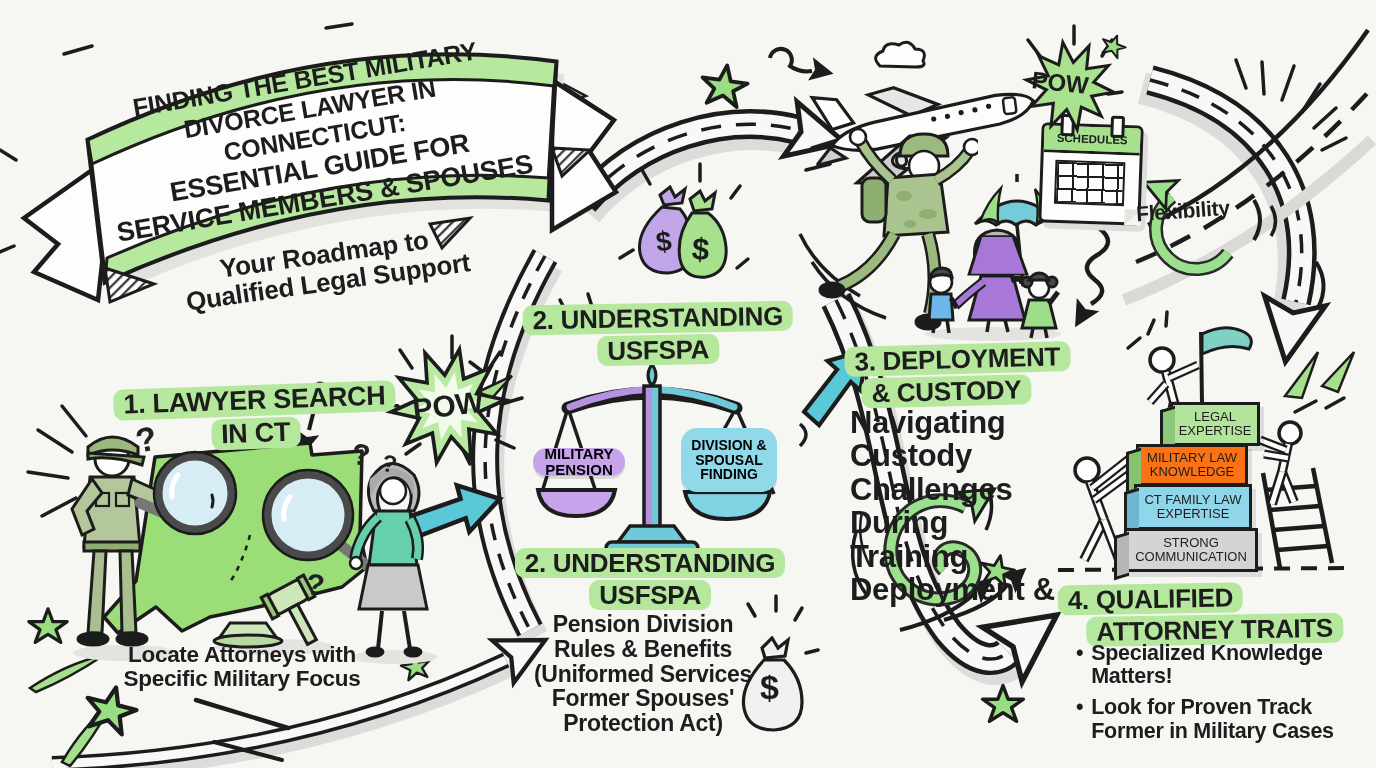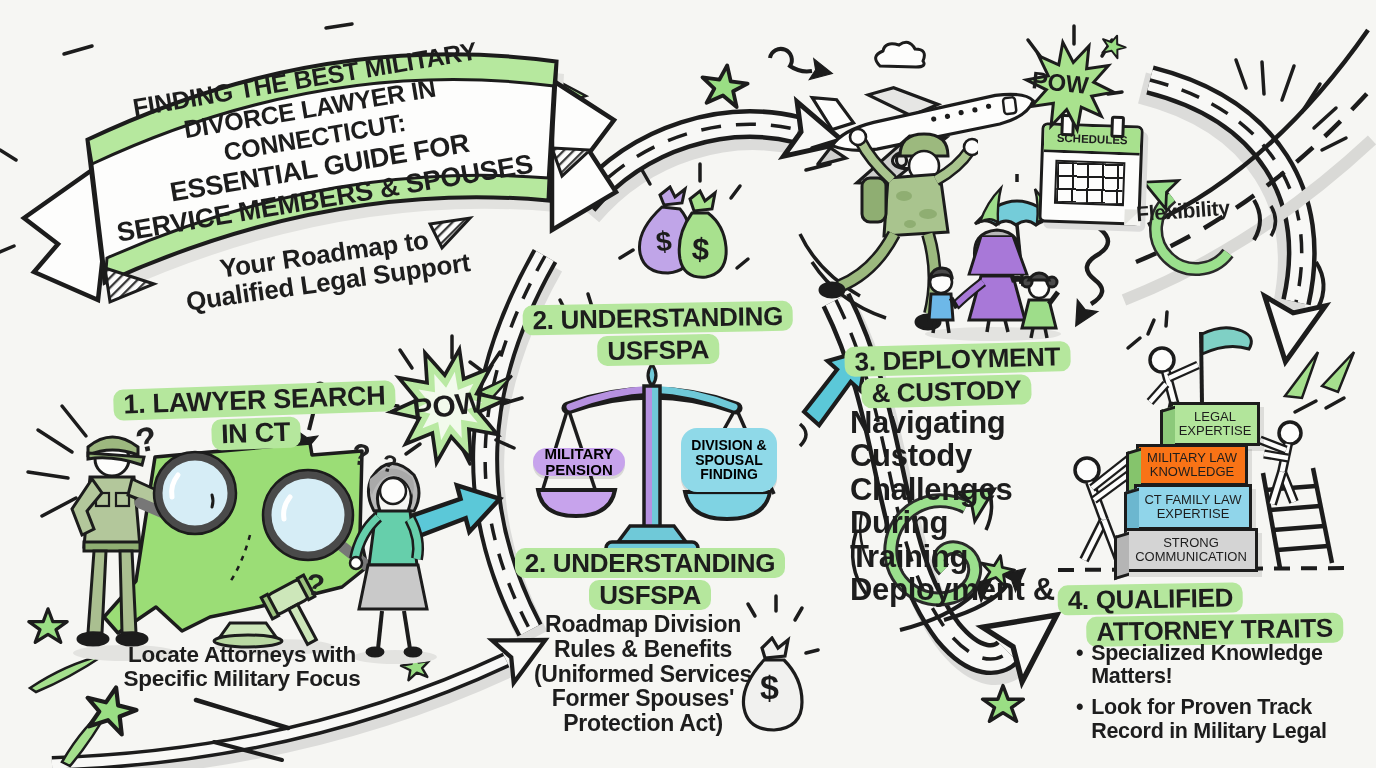--- a/index.html
+++ b/index.html
@@ -365,21 +365,21 @@
   <div>DIVISION &amp;</div>
   <div>SPOUSAL</div>
   <div>FINDING</div>
 </div>
 
 <div class="txt" style="left:505px;top:548px;width:290px;font-size:26px;z-index:4">
   <div><span class="pill">2. UNDERSTANDING</span></div>
   <div style="margin-top:2px"><span class="pill">USFSPA</span></div>
 </div>
 <div class="txt" style="left:498px;top:612px;width:290px;font-size:23px;z-index:4">
-  <div>Roadmap Division</div>
+  <div>Pension Division</div>
   <div>Rules &amp; Benefits</div>
   <div>(Uniformed Services</div>
   <div>Former Spouses'</div>
   <div>Protection Act)</div>
 </div>
 
 <svg class="abs" style="left:630px;top:185px;z-index:2" width="110" height="105" viewBox="0 0 110 105" stroke="#1c1c1c" stroke-width="3">
   <path d="M 30 10 L 40 2 L 45 12 L 55 4 L 52 18 L 34 20 Z" fill="#c0a5e8"></path>
   <path d="M 32 22 Q 6 46 10 68 Q 14 88 38 88 Q 62 86 62 62 Q 62 38 50 24 Z" fill="#c0a5e8"></path>
   <path d="M 60 14 L 70 6 L 75 16 L 85 8 L 82 24 L 64 26 Z" fill="#a8e18e"></path>
@@ -584,18 +584,18 @@
     <span>•</span>
     <div>
       <div>Specialized Knowledge</div>
       <div>Matters!</div>
     </div>
   </div>
   <div class="bullet-row" style="margin-top:8px">
     <span>•</span>
     <div>
       <div>Look for Proven Track</div>
-      <div>Record in Military Legal</div>
+      <div>Former in Military Cases</div>
     </div>
   </div>
 </div>
 
 </div>
 
 </body></html>

